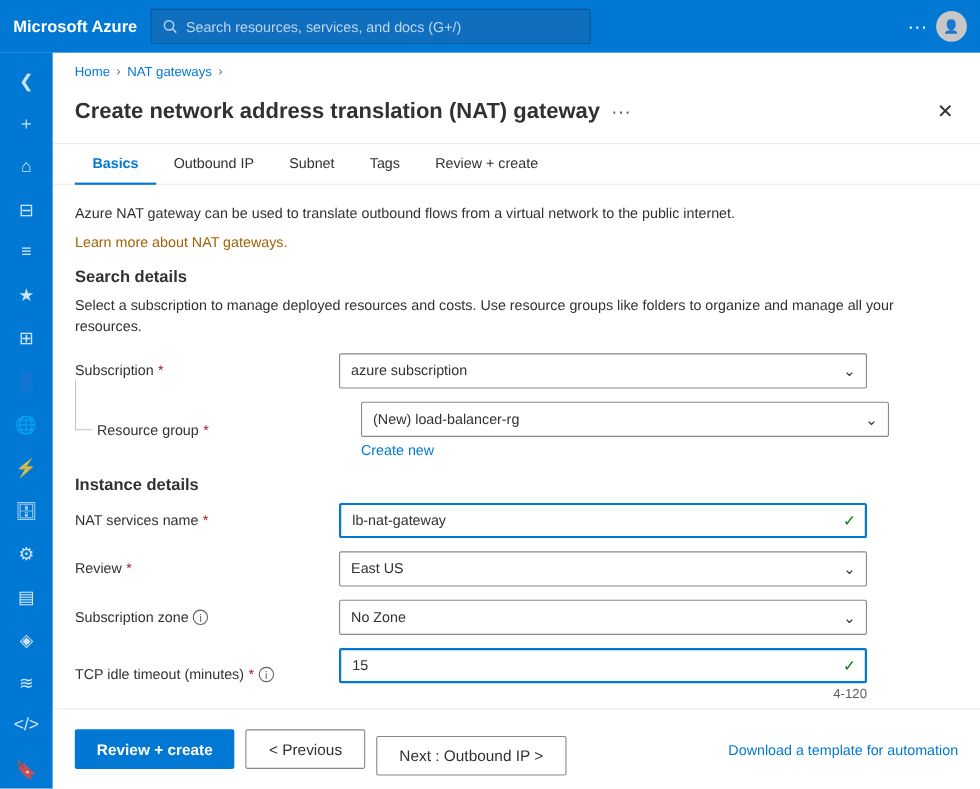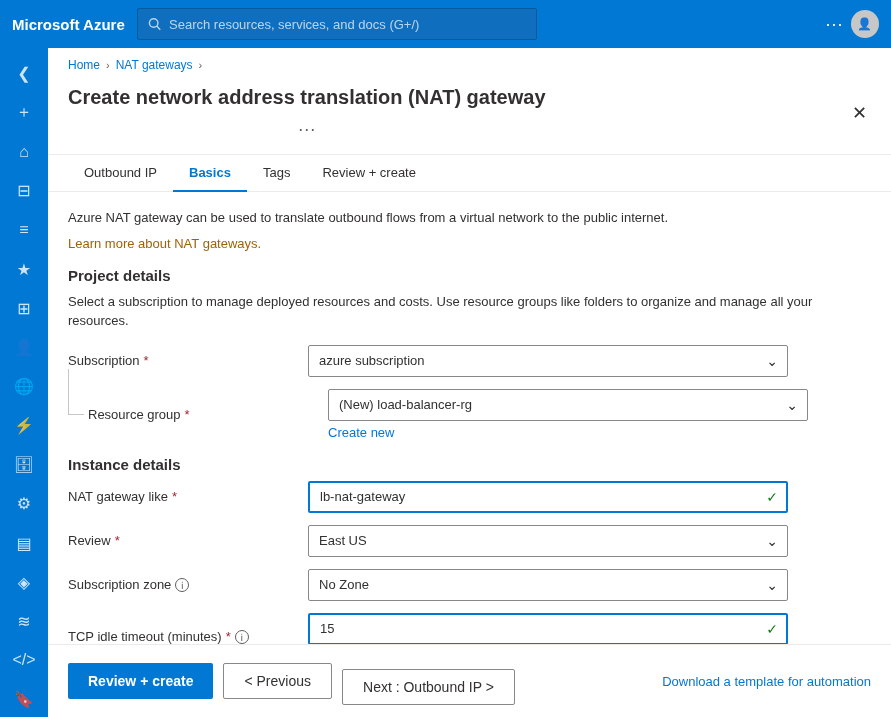--- a/index.html
+++ b/index.html
@@ -114,21 +114,20 @@
       padding: 8px 20px 14px;
       display: flex;
       align-items: center;
       justify-content: space-between;
       border-bottom: 1px solid #edebe9;
     }
     .dialog-title-row {
       display: flex;
       align-items: center;
       gap: 10px;
-      flex-direction: column;
     }
     .dialog-title {
       font-size: 20px;
       font-weight: 600;
       color: #323130;
     }
     .dialog-title-dots {
       color: #605e5c;
       font-size: 18px;
       cursor: pointer;
@@ -390,32 +389,33 @@
 
     <div class="dialog-header">
       <div class="dialog-title-row">
         <span class="dialog-title">Create network address translation (NAT) gateway</span>
         <span class="dialog-title-dots">···</span>
       </div>
       <button class="close-btn">✕</button>
     </div>
 
     <div class="tabs">
+      <div class="tab active">Basics</div>
       <div class="tab">Outbound IP</div>
-      <div class="tab active">Basics</div>
+      <div class="tab">Subnet</div>
       <div class="tab">Tags</div>
       <div class="tab">Review + create</div>
     </div>
 
     <div class="form-area">
 
       <p class="info-text">Azure NAT gateway can be used to translate outbound flows from a virtual network to the public internet.</p>
       <a href="#" class="info-link">Learn more about NAT gateways.</a>
 
-      <div class="section-title">Project details</div>
+      <div class="section-title">Search details</div>
       <p class="section-desc">Select a subscription to manage deployed resources and costs. Use resource groups like folders to organize and manage all your resources.</p>
 
       
       <div class="form-row">
         <div class="form-label">
           <span>Subscription</span>
           <span class="required">*</span>
         </div>
         <div class="form-control-wrap">
           <div class="select-wrapper">
@@ -444,21 +444,21 @@
             <a href="#" class="create-new-link">Create new</a>
           </div>
         </div>
       </div>
 
       <div class="section-title">Instance details</div>
 
       
       <div class="form-row">
         <div class="form-label">
-          <span>NAT gateway like</span>
+          <span>NAT services name</span>
           <span class="required">*</span>
         </div>
         <div class="form-control-wrap">
           <div class="input-wrapper">
             <input type="text" class="form-input valid" value="lb-nat-gateway" style="">
             <span class="input-check">✓</span>
           </div>
         </div>
       </div>
 

